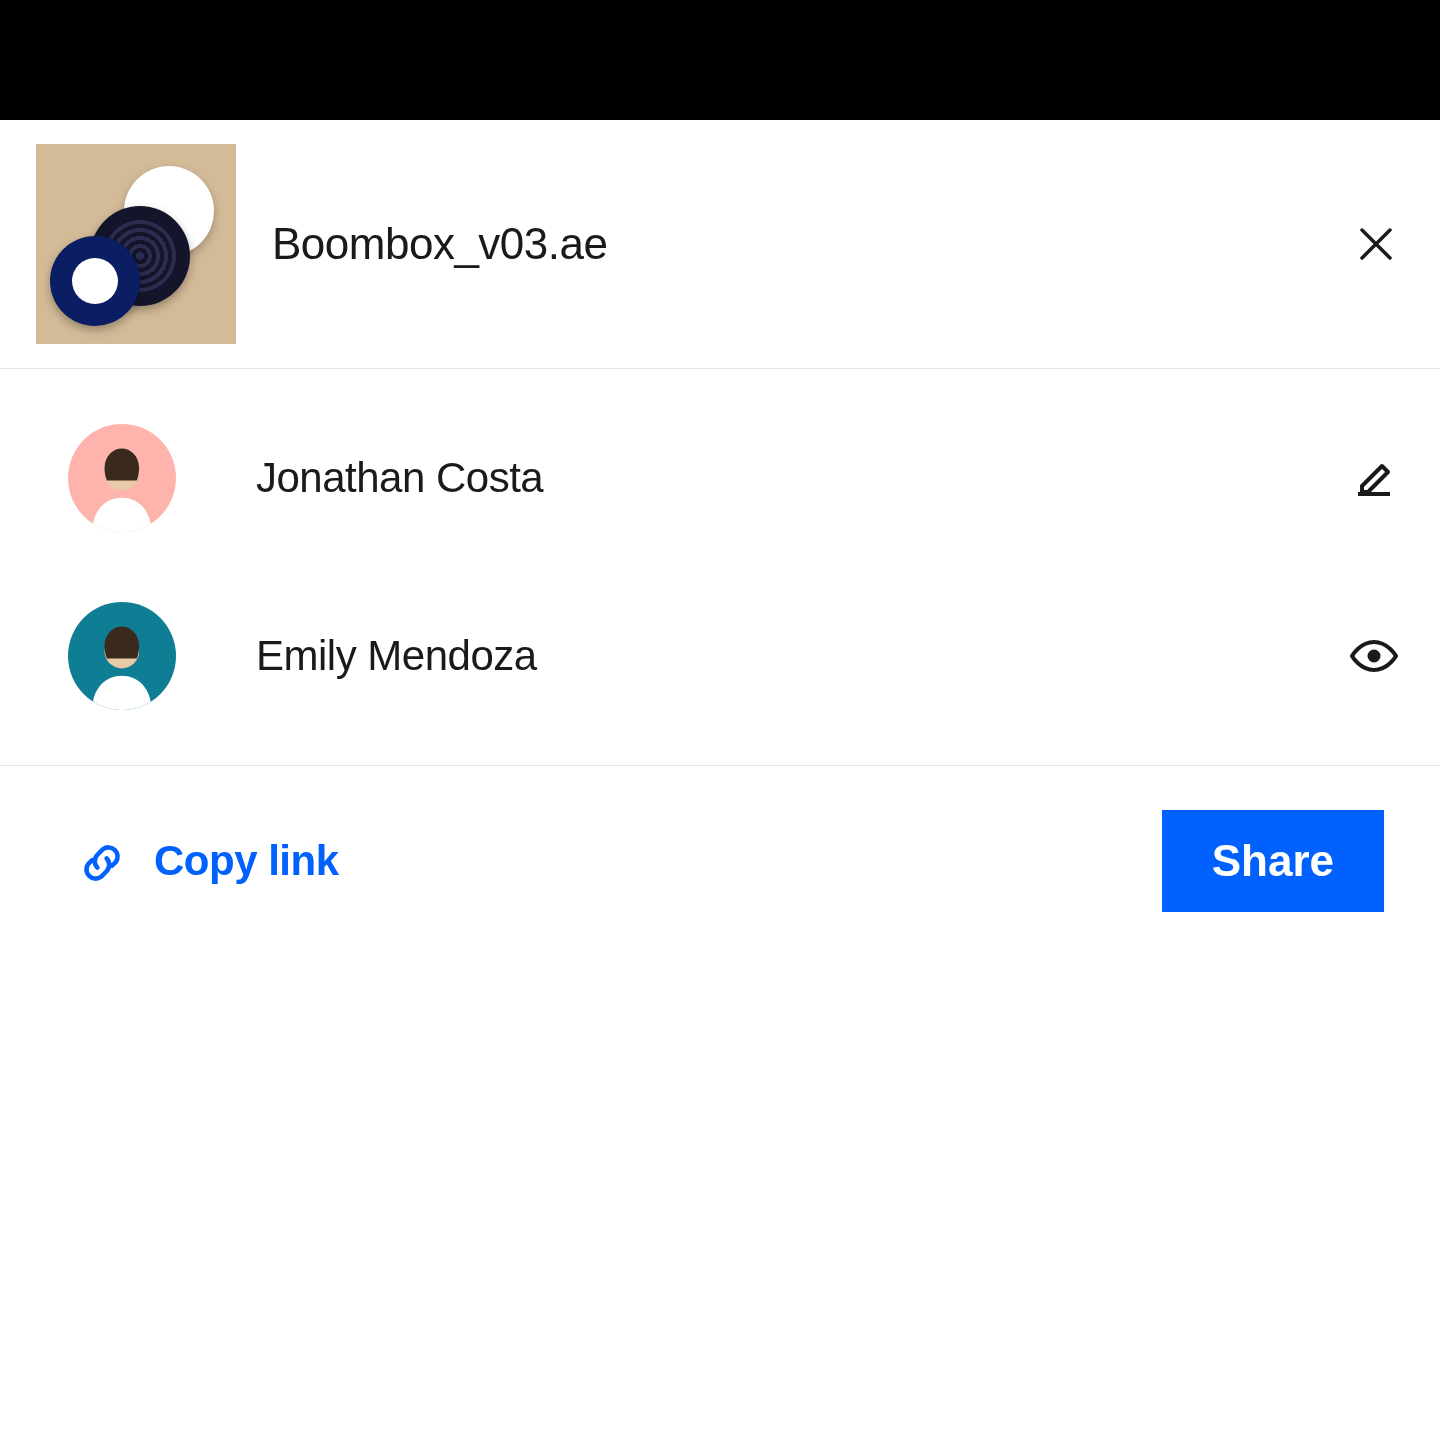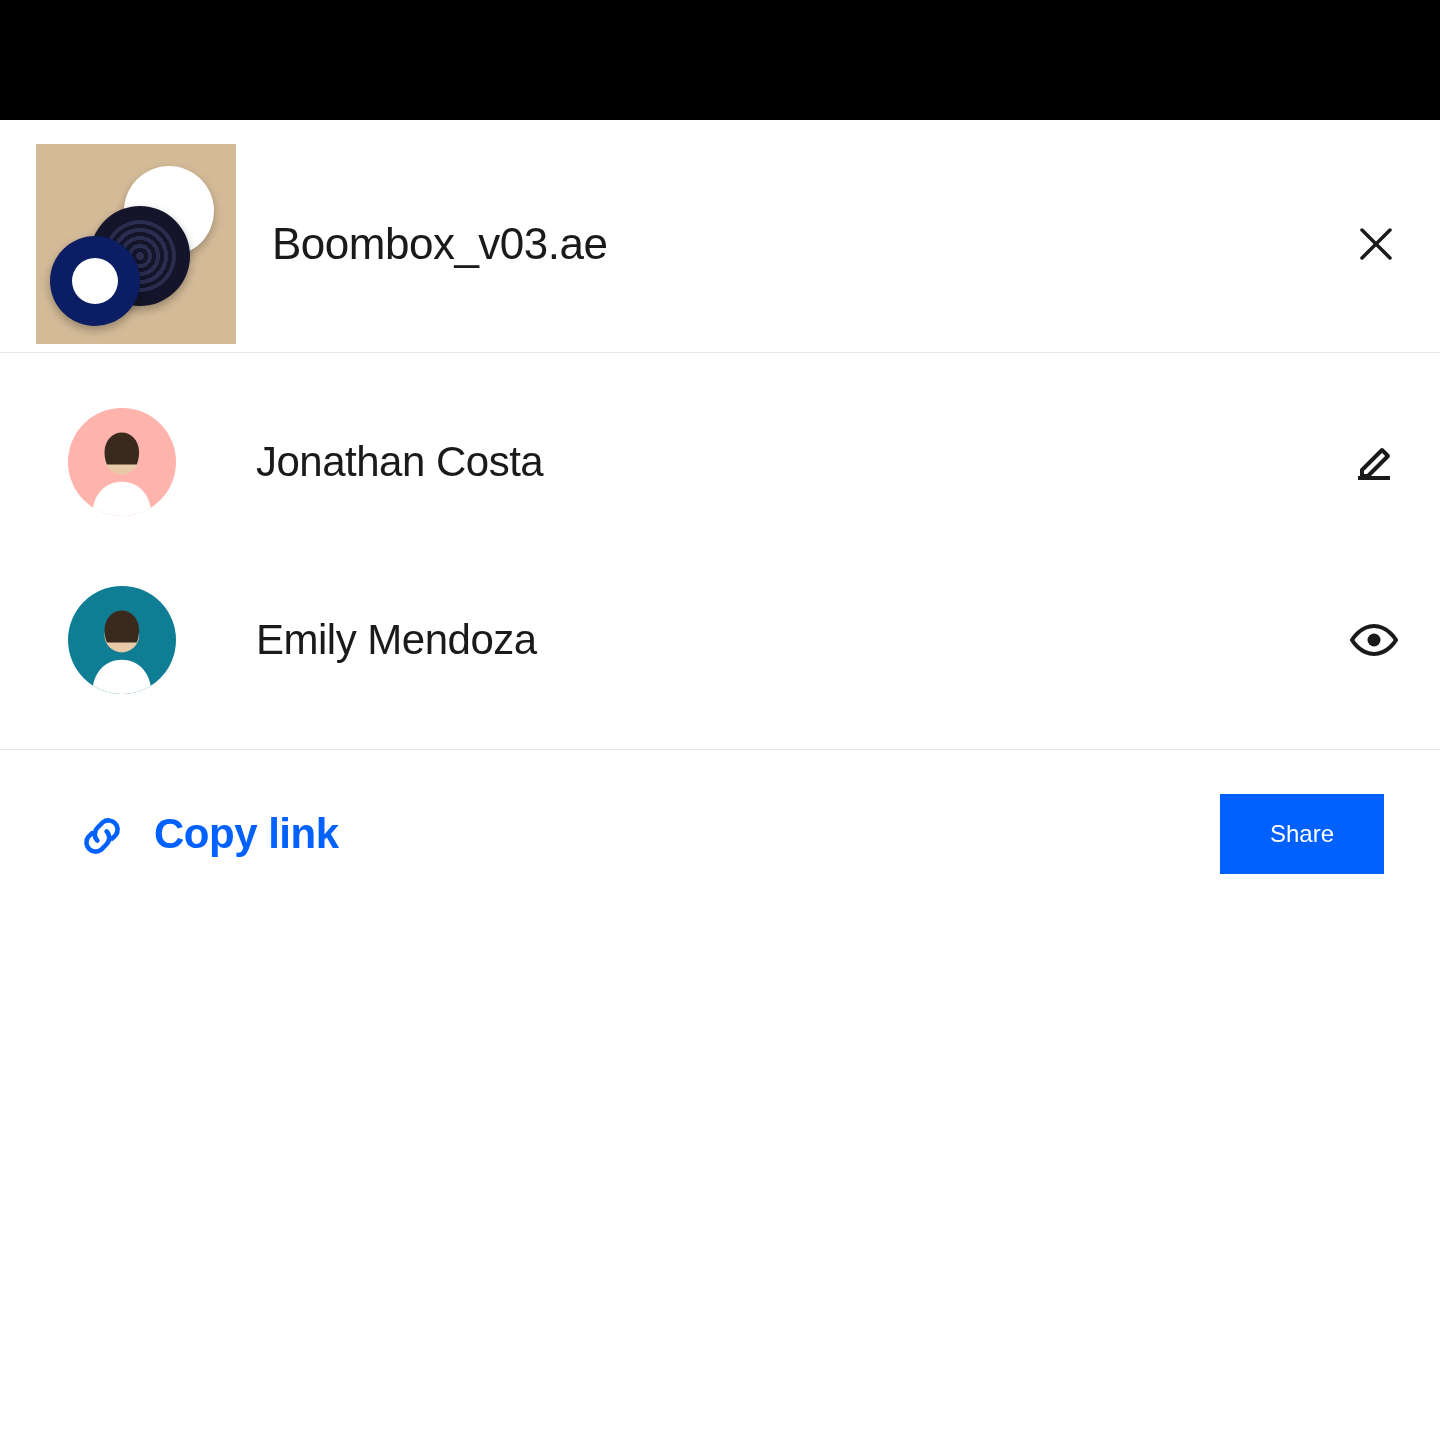--- a/index.html
+++ b/index.html
@@ -1,19 +1,19 @@
 <!DOCTYPE html>
 <html><head>
 <meta charset="utf-8">
 <style>
   * { box-sizing: border-box; margin: 0; padding: 0; }
   html, body { width: 1440px; height: 1440px; font-family: -apple-system, BlinkMacSystemFont, "Segoe UI", Helvetica, Arial, sans-serif; background:#fff; }
   .topbar { height: 120px; background:#000; }
   .header {
-    display:flex; align-items:center; padding: 24px 36px 8px 36px;
+    display:flex; align-items:center; padding: 24px 36px 24px 36px;
     border-bottom:1px solid #e6e6e6;
   }
   .thumb {
     width:200px; height:200px; background:#d4bb98;
     display:flex; align-items:center; justify-content:center;
     margin-right:36px; flex-shrink:0; position:relative; overflow:hidden;
   }
   
   .thumb .disc { position:absolute; border-radius:50%; }
   .thumb .d1 { width:90px;height:90px; background:#fff; top:22px; right:22px; box-shadow:0 4px 10px rgba(0,0,0,.25);}
@@ -31,21 +31,21 @@
   .avatar svg{width:70%;height:80%;}
   .name { font-size:42px; color:#1a1a1a; flex:1; letter-spacing:-0.5px;}
   .perm { width:60px;height:60px; display:flex;align-items:center;justify-content:center; cursor:pointer;background:none;border:none;}
   .perm svg{width:48px;height:48px;}
 
   .footer { display:flex; align-items:center; padding: 44px 56px 44px 80px;}
   .copy-link { display:flex; align-items:flex-end; gap:30px; color:#0061ff; cursor:pointer; background:none;border:none;}
   .copy-link .lbl{ font-size:42px; font-weight:600; letter-spacing:-0.5px;}
   .copy-link svg{width:44px;height:44px;}
   .spacer{flex:1;}
-  .share-btn { background:#0061ff; color:#fff; border:none; font-size:24px; font-weight:400; padding:26px 50px; cursor:pointer;}
+  .share-btn { background:#0061ff; color:#fff; border:none; font-size:44px; font-weight:700; padding:26px 50px; cursor:pointer;}
 </style>
 </head>
 <body>
 
 <div class="topbar"></div>
 
 <div class="header">
   <div class="thumb">
     <span class="disc d1"></span>
       <span class="disc d2"></span>

